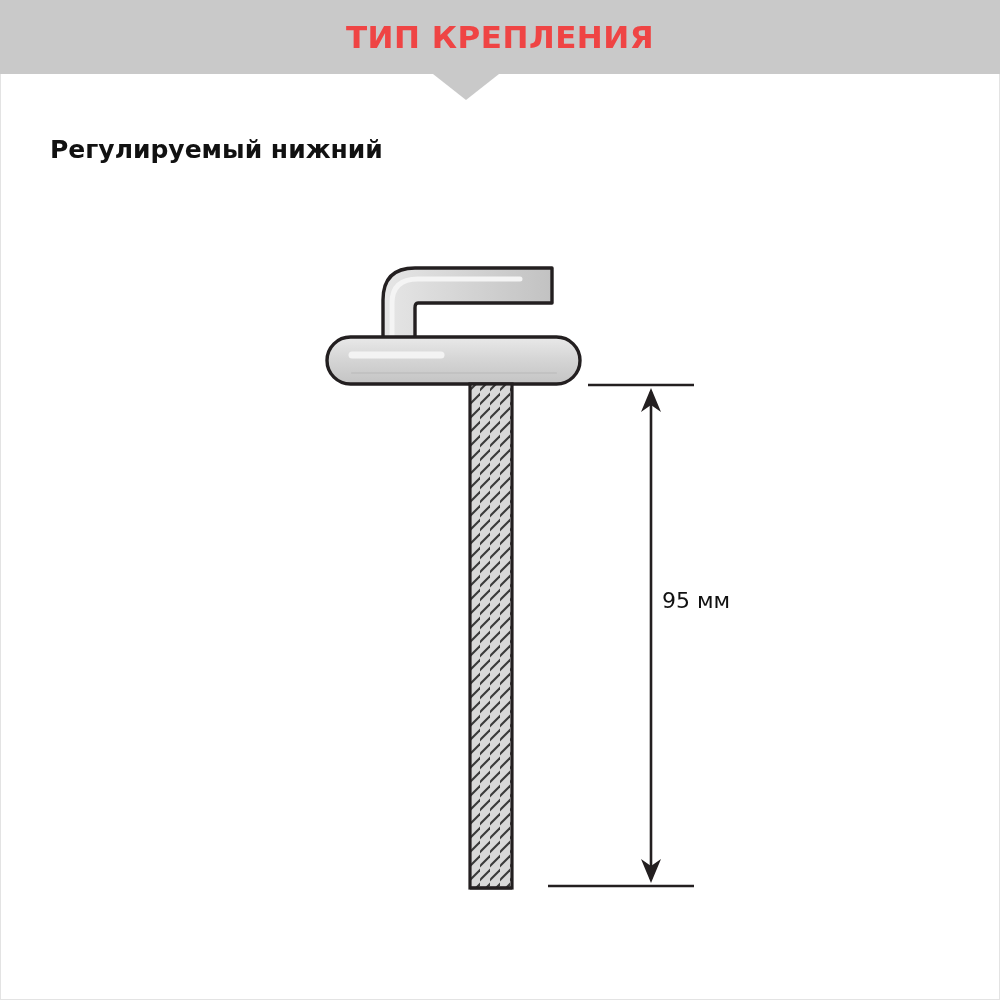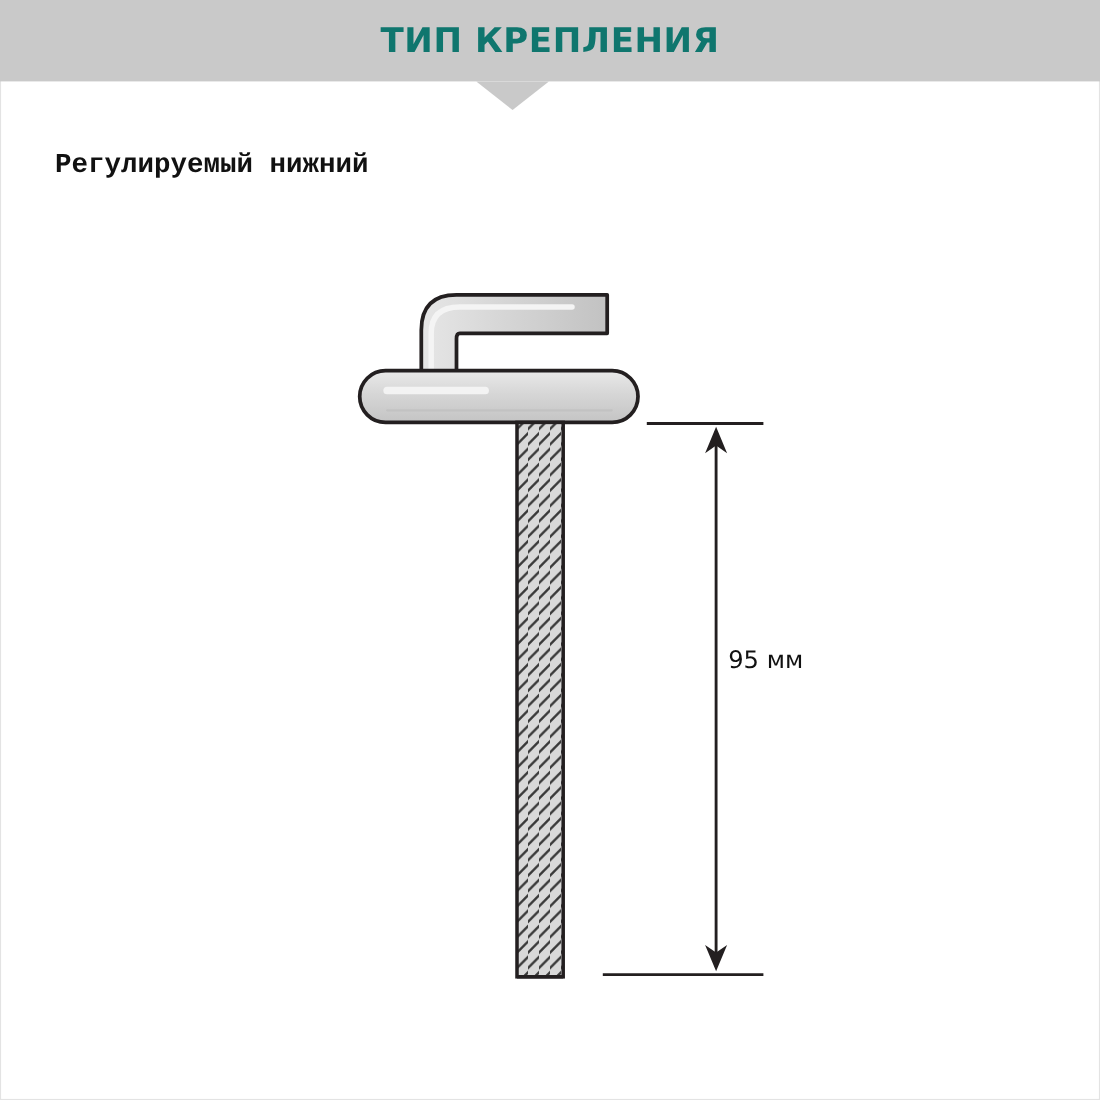--- a/index.html
+++ b/index.html
@@ -35,42 +35,41 @@
     left: 0;
     top: 0;
     width: 1000px;
     height: 74px;
     display: flex;
     align-items: center;
     justify-content: center;
     font-size: 31px;
     font-weight: bold;
     letter-spacing: 0.5px;
-    color: #0f766e;
+    color: #ef4444;
     text-transform: uppercase;
   }
   .header-notch {
     position: absolute;
     left: 433px;
     top: 74px;
     width: 0;
     height: 0;
     border-left: 33px solid transparent;
     border-right: 33px solid transparent;
     border-top: 26px solid #c9c9c9;
   }
   
   .subtitle {
     position: absolute;
     left: 50px;
     top: 135px;
     font-size: 25px;
     font-weight: bold;
     color: #111111;
-    font-family: Liberation Mono, monospace;
   }
   
   .drawing {
     position: absolute;
     left: 0;
     top: 0;
     width: 1000px;
     height: 1000px;
   }
   .dim-label {

